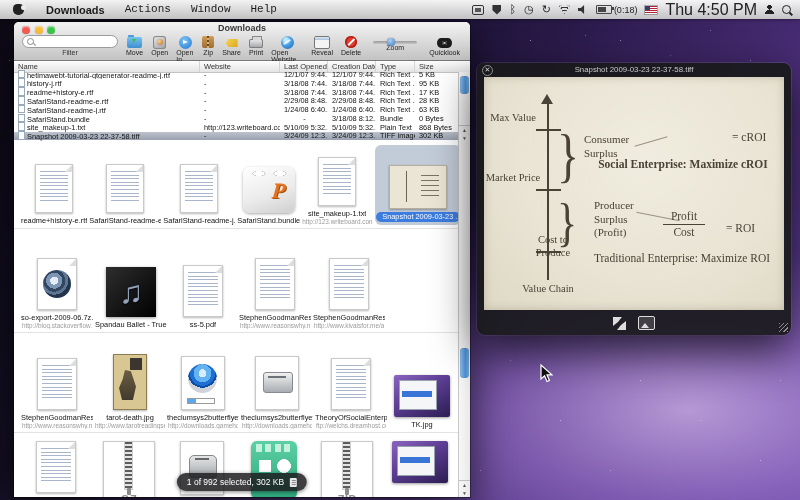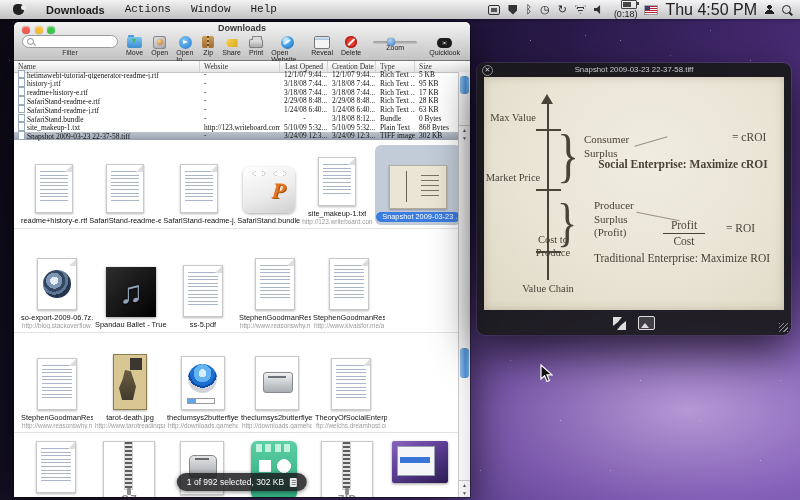--- a/index.html
+++ b/index.html
@@ -100,21 +100,21 @@
   .ic-reveal::before{content:"";position:absolute;left:0;right:0;top:0;height:3px;background:linear-gradient(#dbe6f2,#aac2dd);}
   .ic-delete{width:12px;height:12px;border-radius:50%;background:#e33b2e;position:relative;box-shadow:inset 0 0 0 1.6px #b21f16;}
   .ic-delete::after{content:"";position:absolute;left:1.6px;top:4.8px;width:9px;height:2.4px;background:#fff;transform:rotate(-45deg);}
   .zoom-wrap{display:flex;flex-direction:column;align-items:center;margin:0 8px;font-size:7px;color:#222;}
   .zoom-track{width:44px;height:3px;background:linear-gradient(#9a9a9a,#c6c6c6);border-radius:2px;margin-top:6px;position:relative;}
   .zoom-knob{position:absolute;left:14px;top:-3px;width:8px;height:8px;border-radius:50%;background:radial-gradient(circle at 40% 30%,#aed0f2,#3c7cc4);box-shadow:0 0 1px #234;}
   .ic-eye{width:15px;height:10px;border-radius:50% / 90%;background:#1c1c1c;position:relative;margin-top:2px;}
   .ic-eye::after{content:"";position:absolute;left:5.1px;top:2.6px;width:4.4px;height:4.4px;border-radius:50%;background:#fff;box-shadow:inset 0 0 0 1.3px #1c1c1c;}
 
   
-  .list{position:relative;height:81px;border-bottom:1px solid #8e8e8e;overflow:hidden;background:#fff;font-family:Liberation Serif, serif;}
+  .list{position:relative;height:81px;border-bottom:1px solid #8e8e8e;overflow:hidden;background:#fff;}
   .thead{display:flex;height:11px;background:linear-gradient(#fdfdfd,#e4e4e4);border-bottom:1px solid #c4c4c4;font-size:7.5px;color:#333;}
   .th{padding:1px 3px 0 4px;border-right:1px solid #d4d4d4;overflow:hidden;white-space:nowrap;box-sizing:border-box;}
   .c-name{width:186px;}.c-web{width:80px;}.c-lo{width:48px;text-align:center;}.c-cd{width:48px;}.c-type{width:39px;}.c-size{width:44px;border-right:none;}
   .tbody{margin-top:-3px;}
   .trow{display:flex;height:8.8px;align-items:center;font-size:7.4px;color:#111;}
   .trow .td{padding:0 3px 0 4px;overflow:hidden;white-space:nowrap;box-sizing:border-box;}
   .trow.sel{background:linear-gradient(#bcc3cd,#99a1b0);}
   .fico{display:inline-block;width:5px;height:6.5px;background:#fff;border:1px solid #9ab;margin-right:2px;vertical-align:-1px;}
   .list-scroll{position:absolute;right:0;top:11px;bottom:0;width:11px;background:linear-gradient(to right,#f7f7f7,#e9e9e9);border-left:1px solid #c6c6c6;}
   .scroller{position:absolute;left:1px;right:1px;border-radius:4px;background:linear-gradient(to right,#8fc0ec,#4c8ed2 60%,#74aade);box-shadow:inset 0 0 1px #369;}
@@ -223,21 +223,21 @@
   .brace2{left:73px;top:116px;font-size:42px;line-height:47px;transform:scaleY(1.28);transform-origin:top;}
   .txt-consumer{left:100px;top:56px;font-size:11px;line-height:13.5px;}
   .txt-producer{left:100px;top:122px;font-size:11px;line-height:13.5px;}
   .conn{height:1px;background:#9a9183;}
   .conn1{left:150px;top:64px;width:34px;transform:rotate(-16deg);}
   .conn2{left:152px;top:139px;width:44px;transform:rotate(11deg);}
   .frac{text-align:center;font-size:11.5px;line-height:13px;}
   .frac .num{display:inline-block;padding:0 8px 1px;border-bottom:1.2px solid #4a4237;}
   .frac .den{display:block;padding-top:1px;}
   .frac1{left:158px;top:42px;width:84px;}
-  .frac2{left:164px;top:142px;width:72px;}
+  .frac2{left:164px;top:133px;width:72px;}
   .eq{font-size:11.5px;}
   .eq1{left:248px;top:54px;}
   .eq2{left:242px;top:145px;}
   .social{left:114px;top:80px;width:170px;text-align:center;font-weight:bold;font-size:11.5px;line-height:14px;}
   .trad{left:106px;top:174px;width:184px;text-align:center;font-size:11.5px;line-height:14px;}
   .ql-bottom{position:absolute;left:0;right:0;bottom:0;height:24px;display:flex;align-items:center;justify-content:center;gap:12px;}
   .ql-fs{width:13px;height:13px;position:relative;}
   .ql-fs::before,.ql-fs::after{content:"";position:absolute;width:0;height:0;border:4px solid rgba(0,0,0,0);}
   .ql-fs::before{left:0;top:0;border-top:5px solid #ddd;border-left:5px solid #ddd;}
   .ql-fs::after{right:0;bottom:0;border-bottom:5px solid #ddd;border-right:5px solid #ddd;}
@@ -261,21 +261,21 @@
   <span class="mb-item">Window</span>
   <span class="mb-item">Help</span>
   <span class="mb-right">
     <span class="si si-display"></span>
     <span class="si si-shield"></span>
     <span class="si si-char">ᛒ</span>
     <span class="si si-char">◷</span>
     <span class="si si-char">↻</span>
     <span class="si si-wifi"></span>
     <span class="si si-vol"></span>
-    <span style="display:flex;align-items:flex-end;flex-direction:column;">
+    <span style="display:flex;align-items:flex-start;">
       <span class="si si-batt"></span>
       <span class="batt-text">(0:18)</span>
     </span>
     <span class="si si-flag"></span>
     <span class="mb-clock">Thu 4:50 PM</span>
     <span class="si si-user"></span>
     <span class="si si-spot"></span>
   </span>
 </div>
 
@@ -521,20 +521,24 @@
         </div>
       <div class="cell">
           <span class="thumb t-diskimage"></span>
           <span class="clabel">theclumsys2butterflyeff...</span>
           <span class="curl">http://downloads.gamehous...</span>
         </div>
       <div class="cell">
           <span class="thumb t-doc"></span>
           <span class="clabel">TheoryOfSocialEnterpris...</span>
           <span class="curl">ftp://welchs.dreamhost.com...</span>
+        </div>
+      <div class="cell">
+          <span class="thumb t-screenshot"></span>
+          <span class="clabel">TK.jpg</span>
         </div>
     </div>
     <div class="grow grow4">
       <div class="cell">
           <span class="thumb t-doc"></span>
         </div>
       <div class="cell">
           <span class="thumb t-zipper">
             <span class="zip-text">GZ</span>
           </span>

